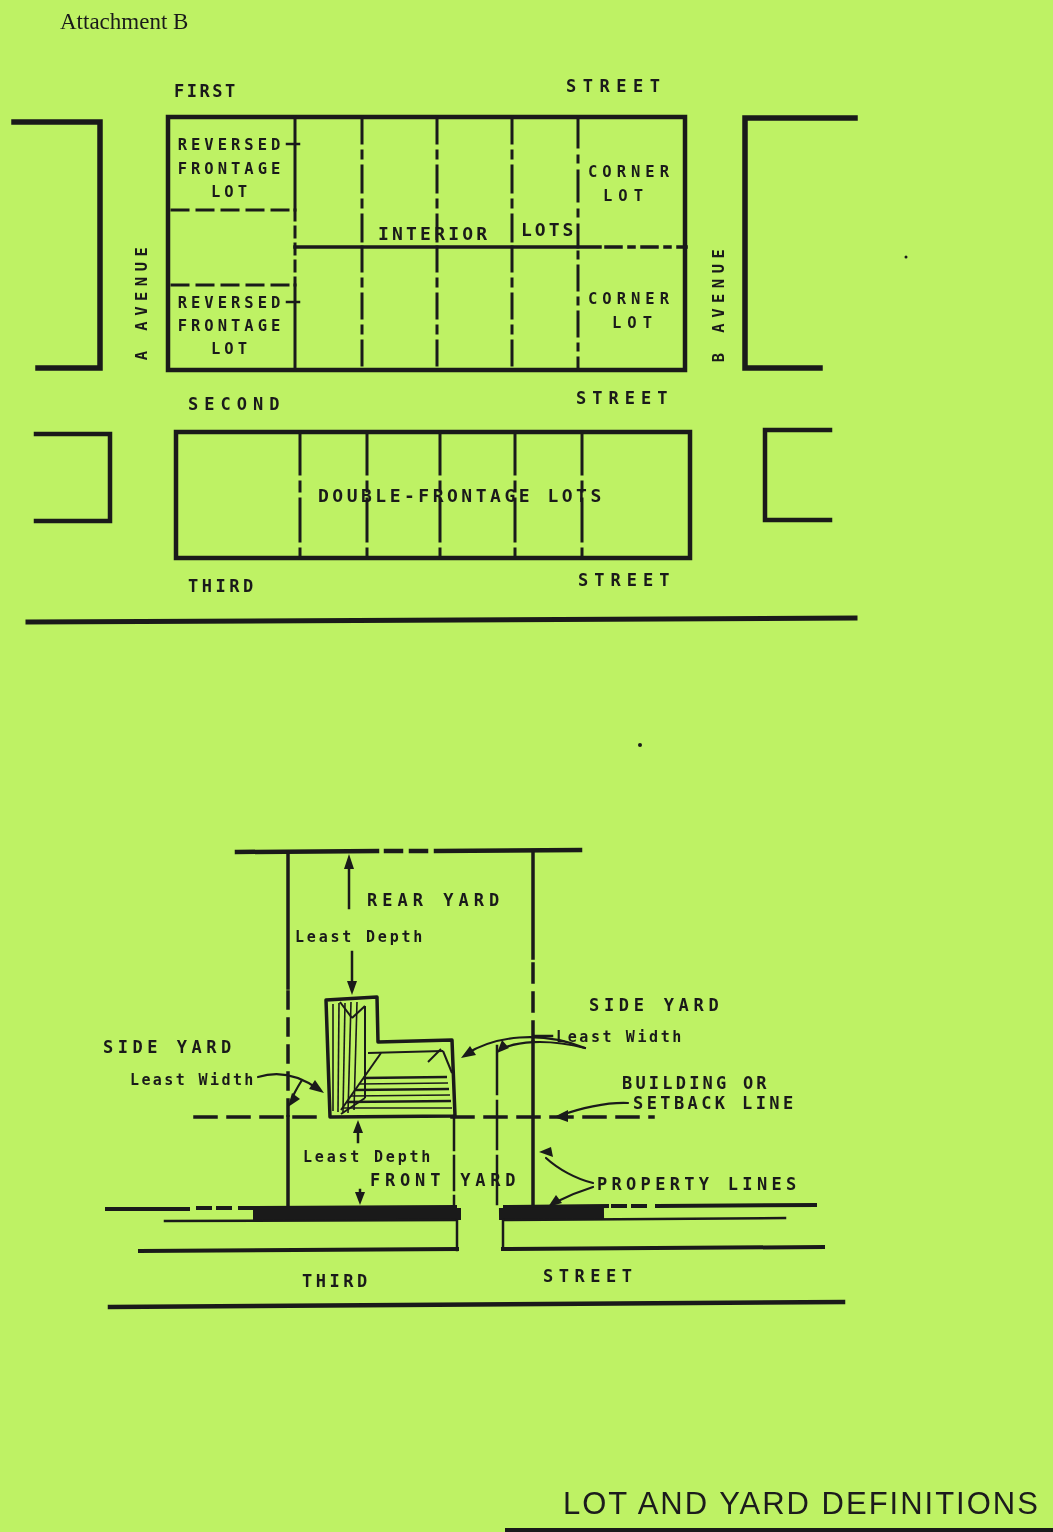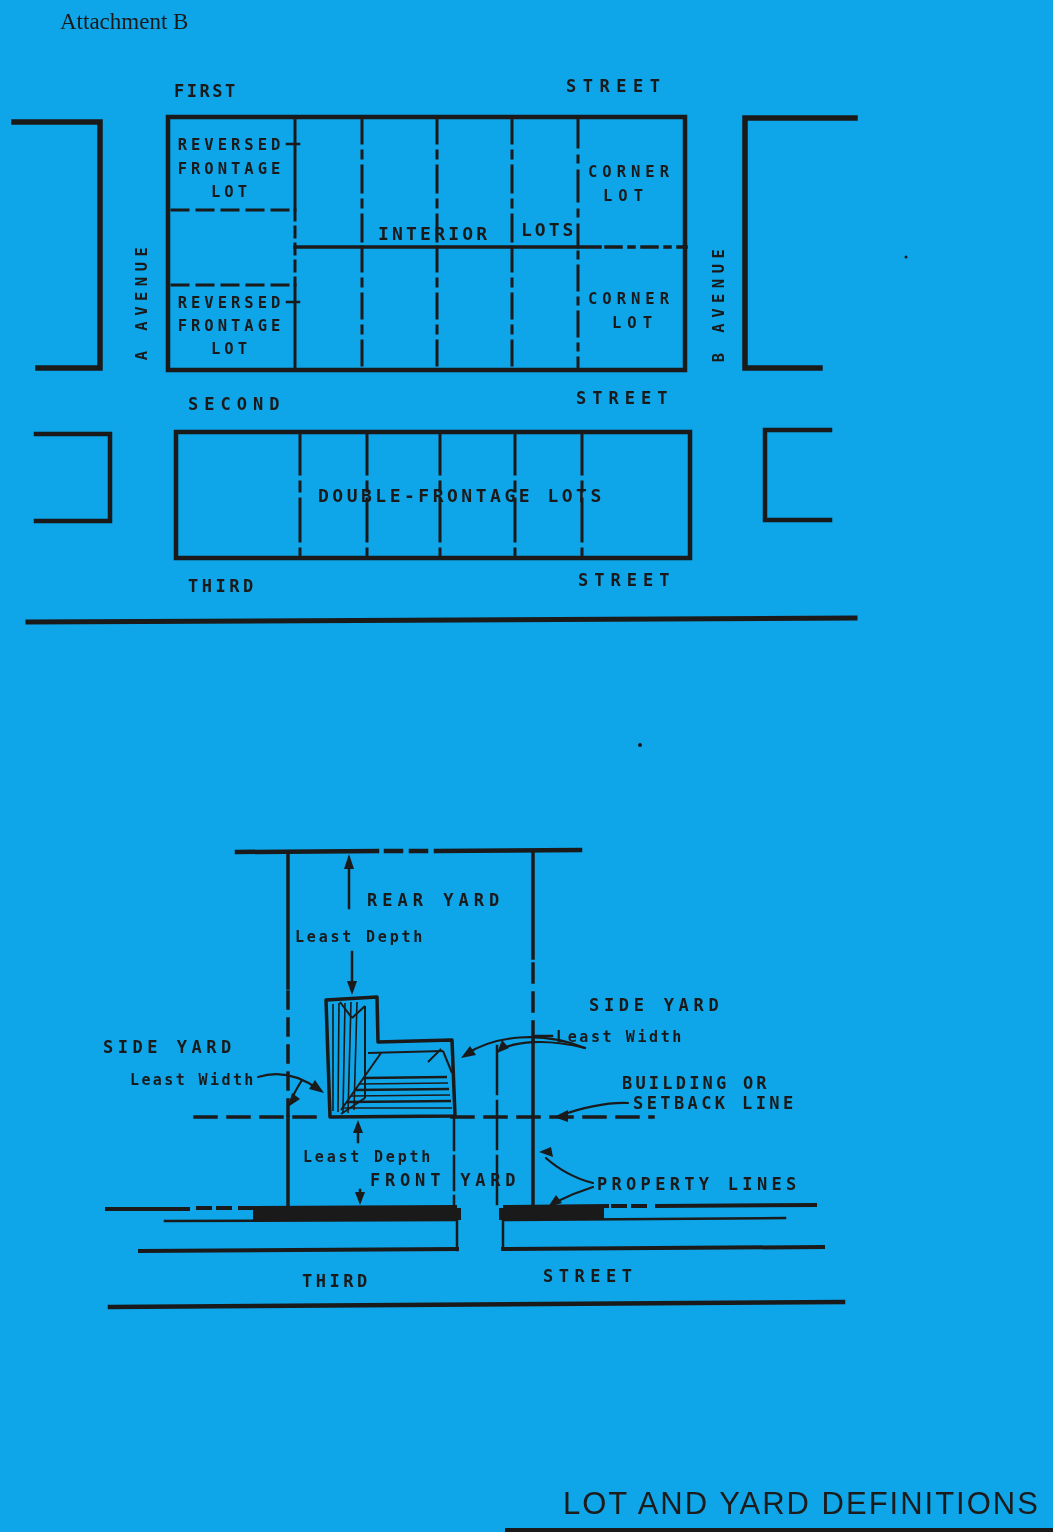--- a/index.html
+++ b/index.html
@@ -1,16 +1,16 @@
 <!DOCTYPE html>
 <html><head>
 <meta charset="utf-8">
 <style>
   html,body{margin:0;padding:0;background:#e8e8e8;}
-  #page{position:relative;width:1053px;height:1532px;background:#0ea5e9;overflow:hidden;margin:0 auto;}
+  #page{position:relative;width:1053px;height:1532px;background:#bef264;overflow:hidden;margin:0 auto;}
   svg{position:absolute;left:0;top:0;}
   svg text{fill:#1a1a1a;font-family:"DejaVu Sans Mono",monospace;font-weight:700;white-space:pre;}
   svg text.serif{font-family:"Liberation Serif",serif;font-weight:400;}
   svg text.title{font-family:"Liberation Sans",sans-serif;font-weight:400;fill:#1c1c1c;}
   .ln{stroke:#1a1a1a;fill:none;stroke-linecap:square;}
   .rd{stroke-linejoin:round;stroke-linecap:round;}
   .fill{fill:#1a1a1a;stroke:none;}
 </style>
 </head>
 <body>

